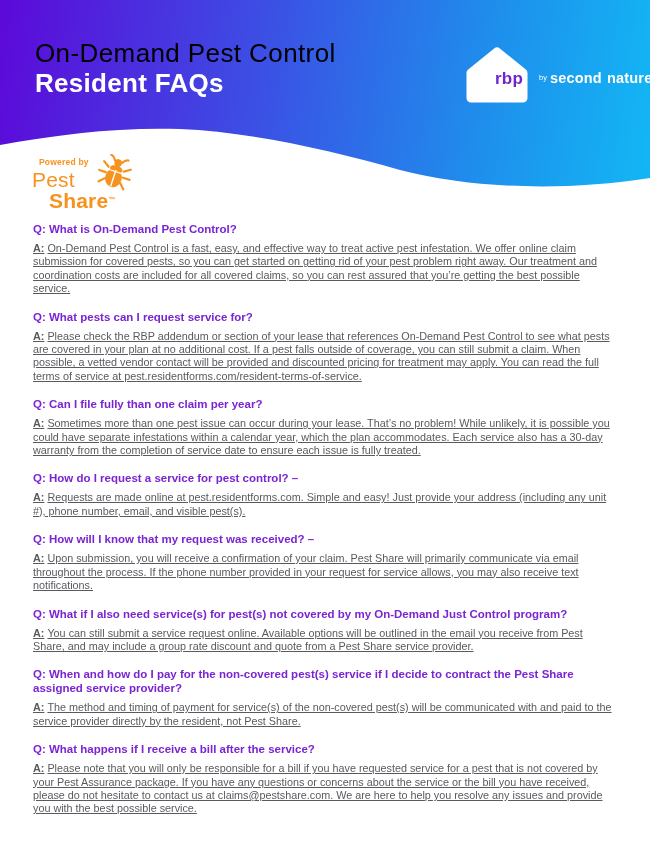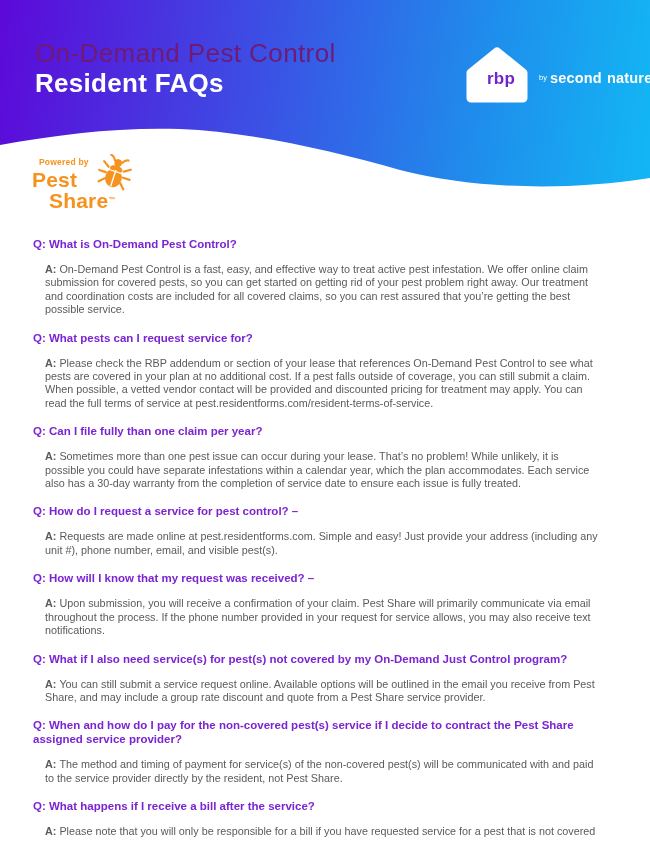--- a/index.html
+++ b/index.html
@@ -3,49 +3,49 @@
 <meta charset="utf-8">
 <style>
   html,body{margin:0;padding:0;background:#ffffff;}
   .page{
     position:relative;width:650px;height:841px;overflow:hidden;background:#ffffff;
     font-family:"Liberation Sans",sans-serif;
   }
   
   .hero-wave{position:absolute;top:0;left:0;display:block;}
   .hero-titles{position:absolute;left:35px;top:38px;}
-  .title1{font-size:26px;font-weight:400;color:#701a75;letter-spacing:.4px;line-height:30px;}
+  .title1{font-size:26px;font-weight:400;color:#000000;letter-spacing:.4px;line-height:30px;}
   .title2{font-size:26px;font-weight:700;color:#ffffff;letter-spacing:.3px;line-height:30px;}
   .rbp-lockup{position:absolute;left:464px;top:45px;display:flex;align-items:center;gap:9px;}
   .rbp-badge{position:relative;width:66px;height:66px;}
   .rbp-badge svg{position:absolute;left:0;top:0;}
   .rbp-text{
-    position:absolute;left:4px;top:24px;width:66px;text-align:center;
+    position:absolute;left:12px;top:24px;width:66px;text-align:center;
     color:#7226c9;font-size:17px;font-weight:700;letter-spacing:.2px;
   }
   .sn-lockup{display:flex;align-items:flex-start;gap:3px;color:#ffffff;}
   .sn-by{font-size:7.5px;font-weight:400;margin-top:1px;}
   .sn-words{display:flex;flex-direction:row;line-height:12.5px;}
   .sn-top,.sn-bottom{font-size:14.5px;font-weight:700;letter-spacing:.2px;}
   .sn-bottom{margin-left:5px;}
   
   .powered{position:absolute;left:32px;top:157px;color:#f6921e;}
   .powered-label{font-size:8.5px;font-weight:600;margin-left:7px;letter-spacing:.2px;}
-  .ps-word1{font-size:21px;font-weight:700;line-height:21px;margin-top:2px;letter-spacing:.2px;}
+  .ps-word1{font-size:21px;font-weight:400;line-height:21px;margin-top:2px;letter-spacing:.2px;}
   .ps-word2{font-size:21px;font-weight:800;line-height:20px;margin-left:17px;letter-spacing:.2px;}
   .ps-word2 sup{font-size:7px;vertical-align:6px;}
   .ps-bug{position:absolute;left:64px;top:-3px;}
   
   .faq-list{position:absolute;left:33px;top:222px;width:580px;}
   .faq-q{
     color:#7b24d2;font-size:11.5px;font-weight:700;line-height:14px;
     margin:14px 0 6px 0;
   }
-  .faq:first-child .faq-q{margin-top:15px;}
-  .faq-a{color:#595a5e;font-size:10.8px;line-height:13.4px;margin:12px;}
+  .faq:first-child .faq-q{margin-top:0;}
+  .faq-a{color:#595a5e;font-size:10.8px;line-height:13.4px;margin:0;text-decoration:underline;}
   .a-prefix{font-weight:700;margin-right:3px;}
 </style>
 </head>
 <body>
 
 <div class="page">
 
   <svg class="hero-wave" width="650" height="215" viewBox="0 0 650 215" aria-hidden="true">
     <defs>
       <linearGradient id="heroGrad" gradientUnits="userSpaceOnUse" x1="0" y1="40" x2="650" y2="130">

